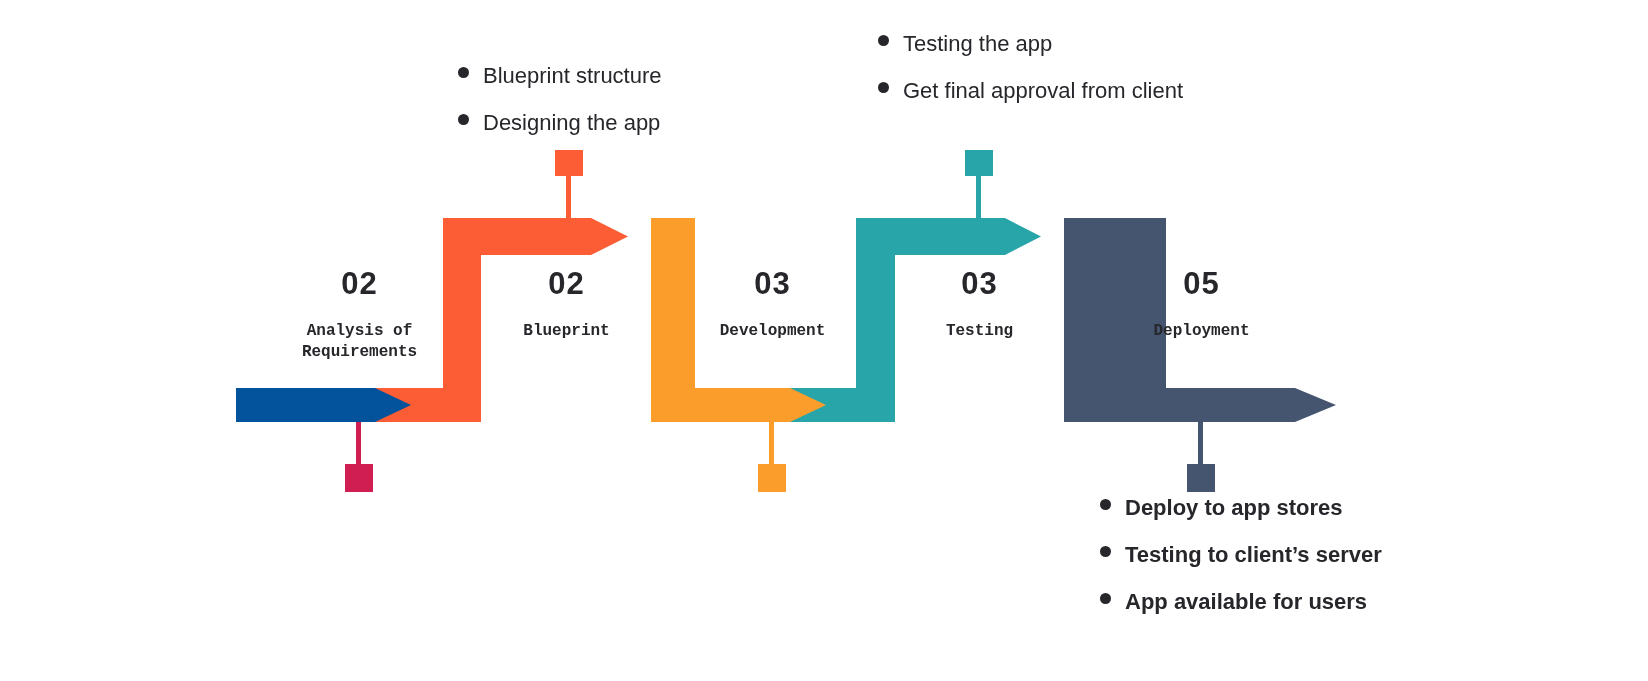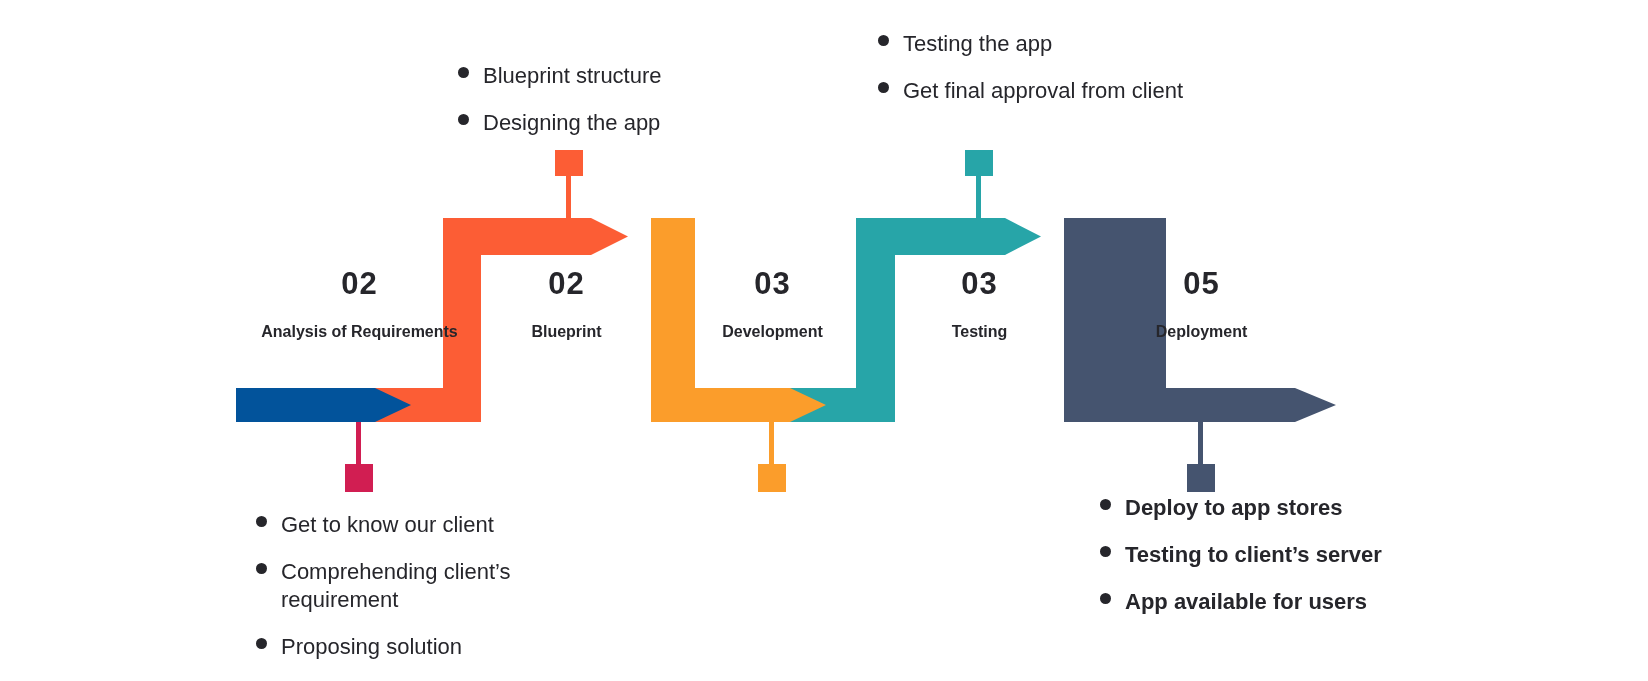--- a/index.html
+++ b/index.html
@@ -26,20 +26,21 @@
     letter-spacing:1px;
     line-height:1;
     color:#26262b;
   }
   .step-title{
     margin-top:22px;
     font-size:16px;
     font-weight:bold;
     line-height:1.32;
     color:#26262b;
+    font-family:Liberation Mono, monospace;
   }
 
   
   .bullets{
     position:absolute;
     color:#26262b;
   }
   .bullet-row{
     display:flex;
     align-items:flex-start;
@@ -112,35 +113,20 @@
   <div class="step-caption" style="left:873px; top:268px; width:213px;">
     <div class="step-num">03</div>
     <div class="step-title">Testing</div>
   </div>
 
   <div class="step-caption" style="left:1095px; top:268px; width:213px;">
     <div class="step-num">05</div>
     <div class="step-title">Deployment</div>
   </div>
 
-  <div class="bullets" style="left:256px; top:511px; width:300px;">
-    <div class="bullet-row">
-      <span class="bullet-dot"></span>
-      <span class="bullet-text">Get to know our client</span>
-    </div>
-    <div class="bullet-row">
-      <span class="bullet-dot"></span>
-      <span class="bullet-text">Comprehending client’s
-requirement</span>
-    </div>
-    <div class="bullet-row">
-      <span class="bullet-dot"></span>
-      <span class="bullet-text">Proposing solution</span>
-    </div>
-  </div>
 
   <div class="bullets" style="left:458px; top:62px; width:300px;">
     <div class="bullet-row">
       <span class="bullet-dot"></span>
       <span class="bullet-text">Blueprint structure</span>
     </div>
     <div class="bullet-row">
       <span class="bullet-dot"></span>
       <span class="bullet-text">Designing the app</span>
     </div>

